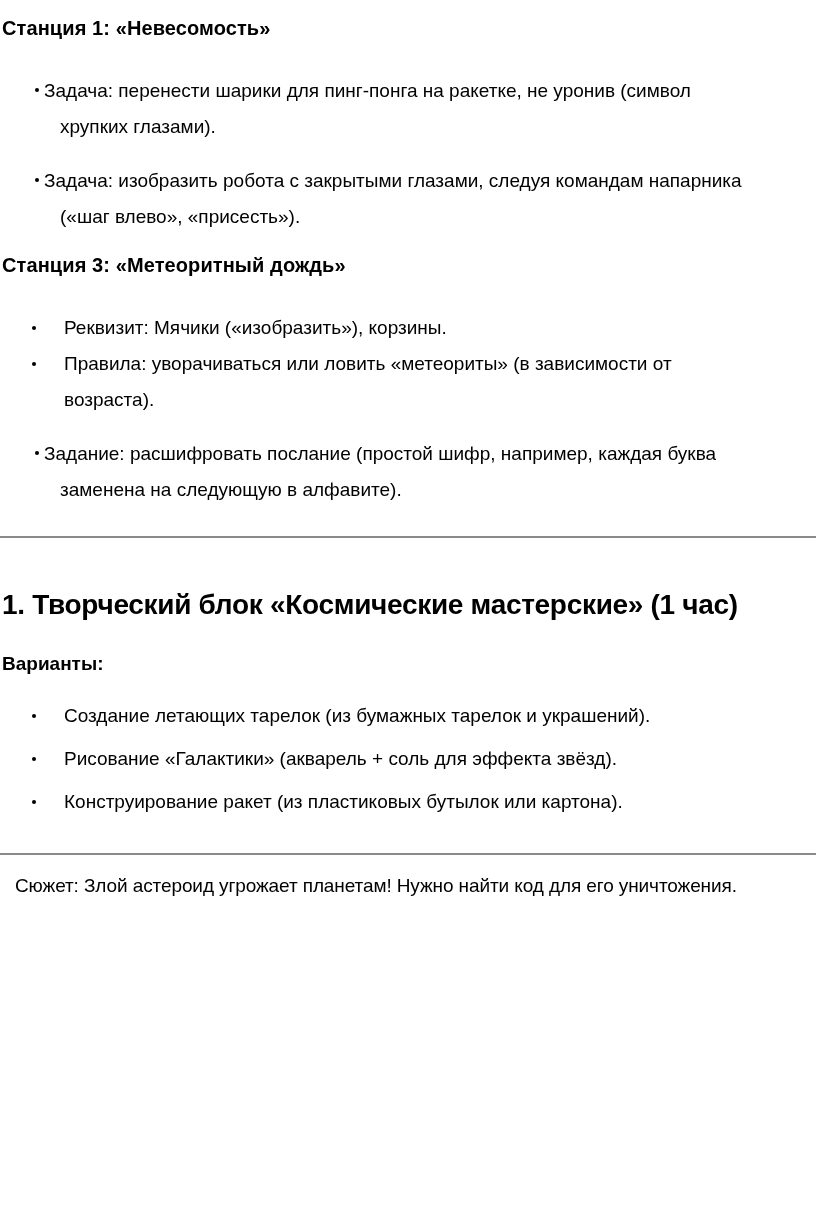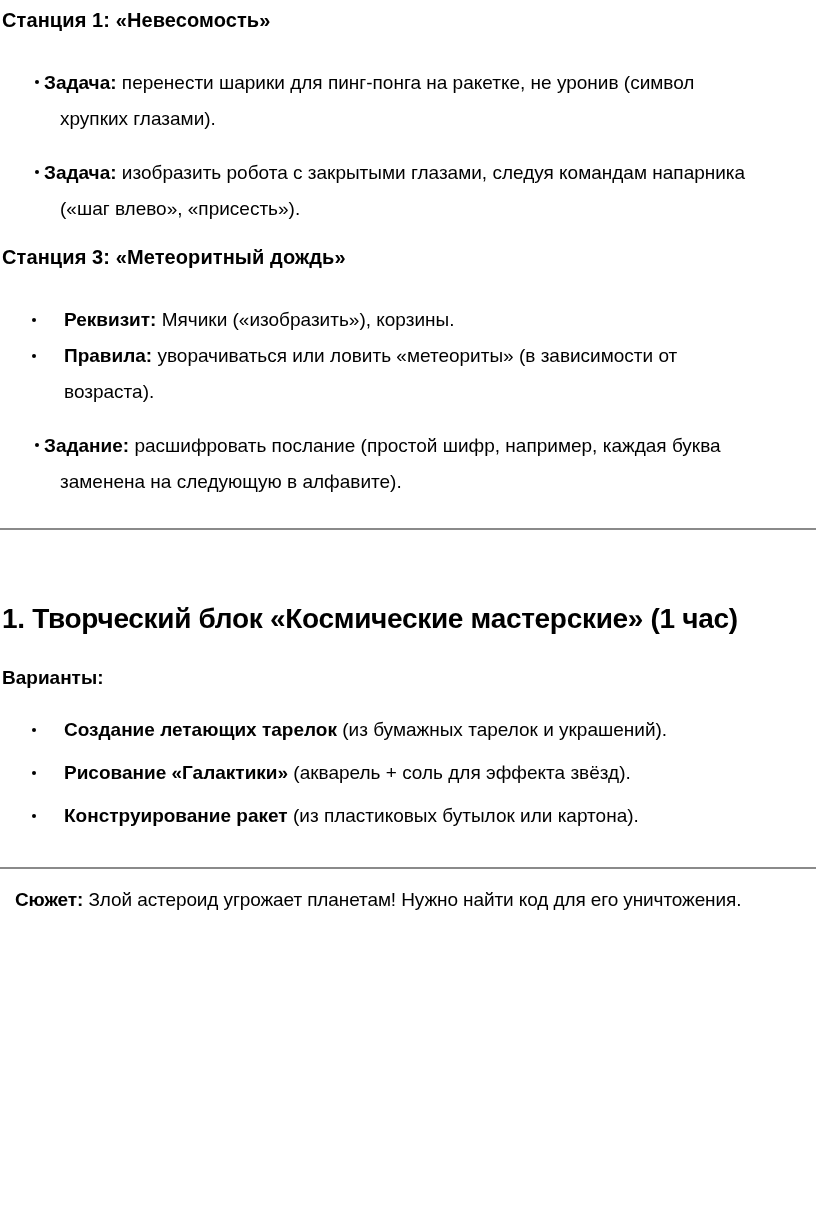--- a/index.html
+++ b/index.html
@@ -3,49 +3,49 @@
 <meta charset="utf-8">
 <style>
   * { box-sizing: border-box; margin: 0; padding: 0; }
   html, body { background: #ffffff; }
   body {
     width: 816px; height: 1231px;
     font-family: "Liberation Sans", sans-serif;
     color: #000;
     overflow: hidden;
   }
-  .page { width: 816px; height: 1107px; padding: 8px 8px 0 2px; }
+  .page { width: 816px; height: 1107px; padding: 16px 8px 0 2px; }
 
   h3.station-heading {
     font-size: 20px; line-height: 24px; font-weight: bold;
     margin: 0 0 33px 0;
     letter-spacing: 0.1px;
   }
   ul { list-style: none; margin: 0 0 18px 0; padding: 0; }
   li {
     font-size: 19px; line-height: 36px; max-width: 760px;
   }
   .list-a li { padding-left: 58px; text-indent: -25px; }
   .list-b li { padding-left: 62px; position: relative; text-indent: 0; }
 
   .bullet {
     width: 4px; height: 4px; border-radius: 50%; background: #000;
     display: inline-block; vertical-align: middle; margin: 0 5px 3px 0;
   }
   .list-b .bullet { position: absolute; left: 30px; top: 16px; margin: 0; }
 
-  .b { font-weight: bold; }
+  .b { font-weight: normal; }
 
   hr.divider { border: none; border-top: 2px solid #8a8a8a; height: 0; }
   hr.div1 { margin: 28px 0 0 -2px; width: 816px; }
   hr.div2 { margin: 33px 0 0 -2px; width: 816px; }
 
   h1.big-heading {
     font-size: 28px; line-height: 34px; font-weight: bold;
-    margin: 72px 0 24px 0; white-space: nowrap; letter-spacing: -0.3px;
+    margin: 50px 0 24px 0; white-space: nowrap; letter-spacing: -0.3px;
   }
   p.variants-label {
     font-size: 19px; line-height: 36px; font-weight: bold; margin: 16px 0 16px 0;
   }
   ul.variants { margin-bottom: 8px; }
   ul.variants li { margin-bottom: 7px; }
   p.plot-line { font-size: 19px; line-height: 36px; margin: 13px; letter-spacing: -0.1px; }
 </style>
 </head>
 <body>

